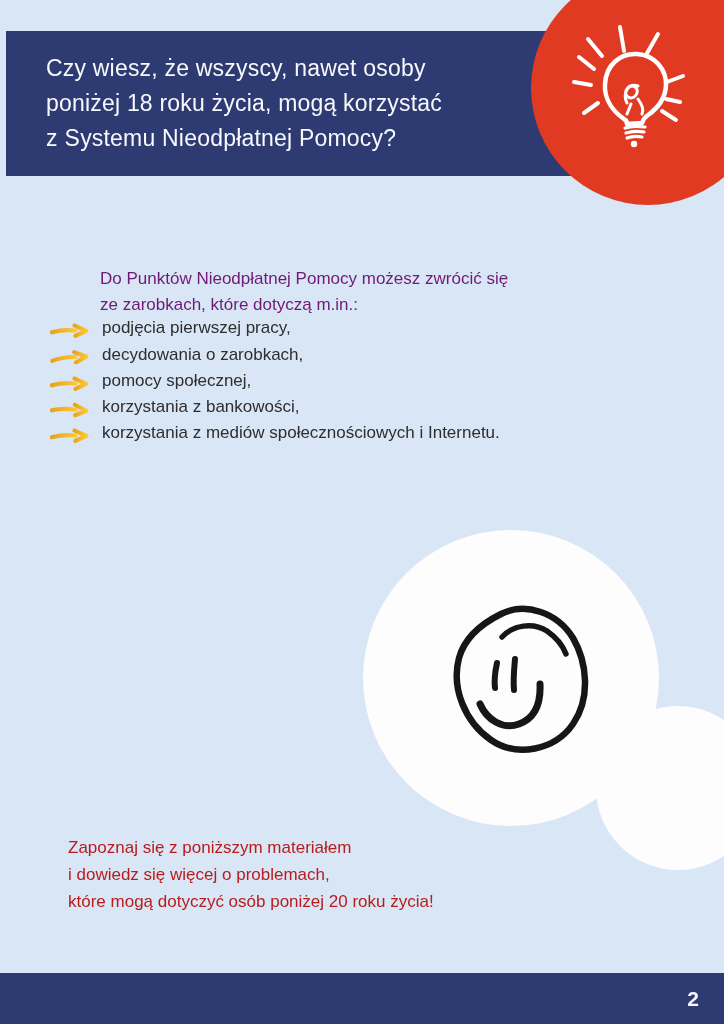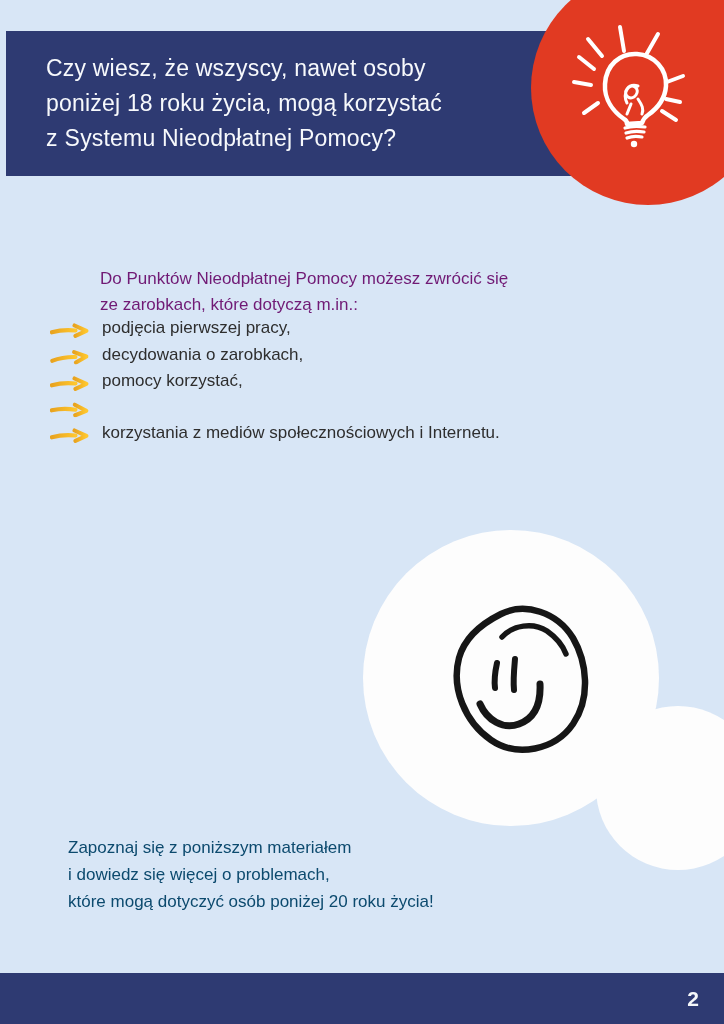--- a/index.html
+++ b/index.html
@@ -28,21 +28,21 @@
   .list li:nth-child(4) .arrow{transform:rotate(3deg);}
   .list li:nth-child(6) .arrow{transform:rotate(-3deg);}
   .item-text{color:#2e2e2e;font-size:17px;white-space:nowrap;}
 
   
   .circle-big{position:absolute;left:363px;top:530px;width:296px;height:296px;border-radius:50%;background:#fdfdfd;}
   .circle-small{position:absolute;left:596px;top:706px;width:164px;height:164px;border-radius:50%;background:#fdfdfd;}
   .smiley{position:absolute;left:445px;top:600px;width:150px;height:175px;}
 
   
-  .outro{position:absolute;left:68px;top:834px;color:#0c4a6e;font-size:17px;line-height:27px;}
+  .outro{position:absolute;left:68px;top:834px;color:#b91c1c;font-size:17px;line-height:27px;}
 
   
   .footer{position:absolute;left:0;top:973px;width:724px;height:51px;background:#2e3a72;
           display:flex;align-items:center;justify-content:flex-end;padding-right:25px;box-sizing:border-box;}
   .page-num{color:#f5f7fa;font-size:21px;font-weight:bold;}
 </style>
 </head>
 <body>
 
 <div class="page">
@@ -107,27 +107,28 @@
           <path stroke-width="4.5" d="M2,10 C11,7.5 19,7 28,8"></path>
           <path stroke-width="4.5" d="M27,2.5 L40,8.5 L28,14"></path>
         </svg>
       <span class="item-text">decydowania o zarobkach,</span>
     </li>
     <li>
       <svg class="arrow" viewBox="0 0 44 16" fill="none" stroke="url(#agrad)" stroke-linecap="round" stroke-linejoin="round">
           <path stroke-width="4.5" d="M2,10 C11,7.5 19,7 28,8"></path>
           <path stroke-width="4.5" d="M27,2.5 L40,8.5 L28,14"></path>
         </svg>
-      <span class="item-text">pomocy korzystać,</span>
+      <span class="item-text">pomocy społecznej,</span>
     </li>
     <li>
       <svg class="arrow" viewBox="0 0 44 16" fill="none" stroke="url(#agrad)" stroke-linecap="round" stroke-linejoin="round">
           <path stroke-width="4.5" d="M2,10 C11,7.5 19,7 28,8"></path>
           <path stroke-width="4.5" d="M27,2.5 L40,8.5 L28,14"></path>
         </svg>
+      <span class="item-text">korzystania z bankowości,</span>
     </li>
     <li>
       <svg class="arrow" viewBox="0 0 44 16" fill="none" stroke="url(#agrad)" stroke-linecap="round" stroke-linejoin="round">
           <path stroke-width="4.5" d="M2,10 C11,7.5 19,7 28,8"></path>
           <path stroke-width="4.5" d="M27,2.5 L40,8.5 L28,14"></path>
         </svg>
       <span class="item-text">korzystania z mediów społecznościowych i Internetu.</span>
     </li>
   </ul>
 

